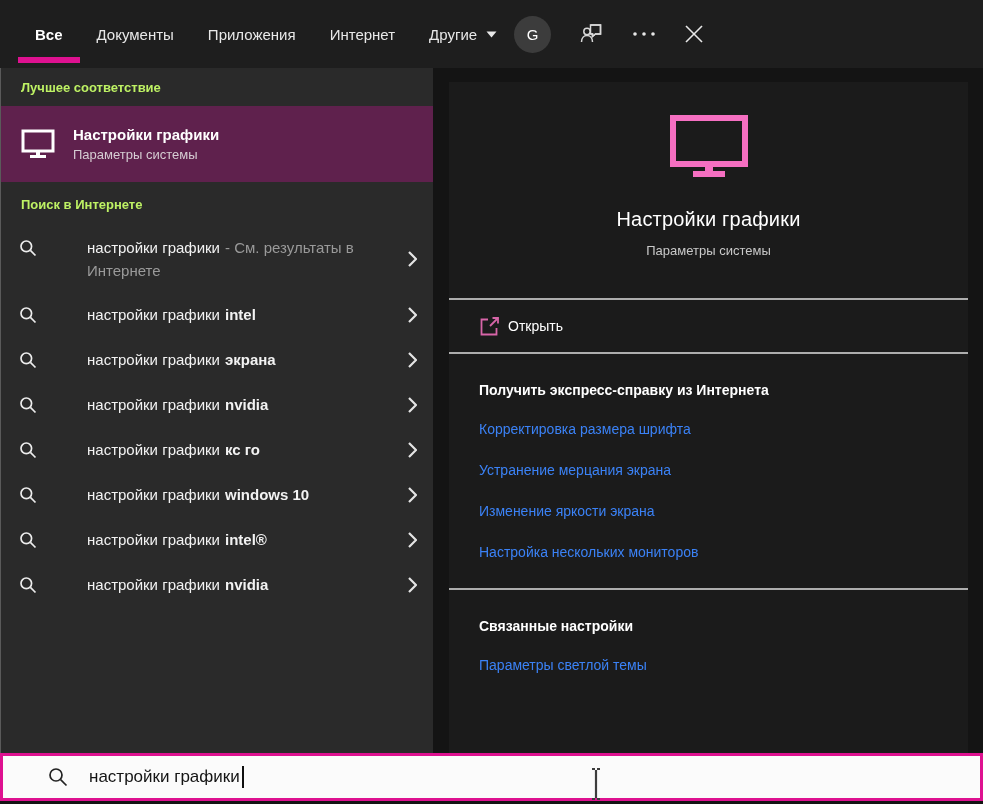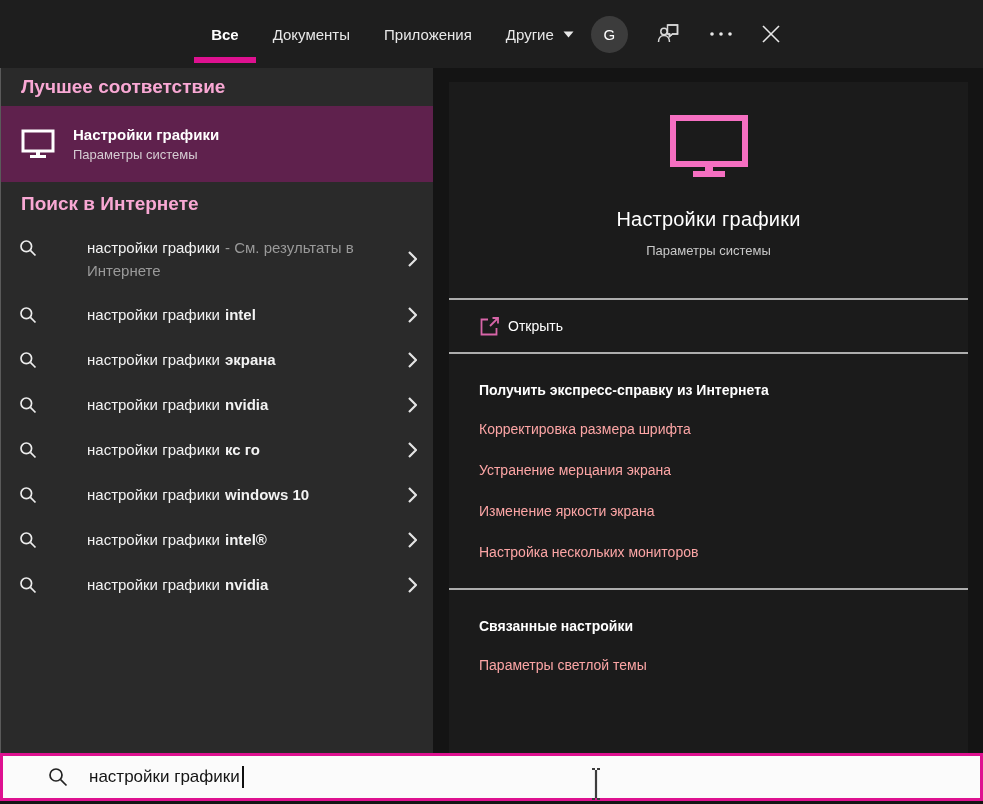--- a/index.html
+++ b/index.html
@@ -6,21 +6,21 @@
   html, body { background: #0d0d0d; }
   body { font-family: "Liberation Sans", "DejaVu Sans", sans-serif; }
   .window {
     position: relative; width: 983px; height: 804px;
     background: #141414; overflow: hidden;
   }
 
   
   .topbar {
     height: 68px; background: #1e1e1e;
-    display: flex; justify-content: center; align-items: stretch;
+    display: flex; justify-content: flex-start; align-items: stretch;
     padding-left: 18px; padding-right: 26px;
   }
   .tabs { display: flex; align-items: stretch; }
   .tab {
     position: relative; display: flex; align-items: center;
     padding: 0 17px; font-size: 15px; color: #e8e8e8; cursor: default;
   }
   .tab.active { color: #ffffff; font-weight: bold; }
   .tab.active .tab-underline {
     position: absolute; left: 0; right: 0; bottom: 5px; height: 6px;
@@ -35,21 +35,21 @@
   }
   .tb-icon { display: flex; align-items: center; justify-content: center; }
 
   
   .body {
     display: flex; height: 685px;
     border-left: 1px solid rgba(255,255,255,0.30);
   }
   .left { width: 432px; background: #2a2a2a; flex: none; }
   .section-header {
-    padding-left: 20px; font-size: 19px; font-weight: bold; color: #f9a8d4;
+    padding-left: 20px; font-size: 13px; font-weight: bold; color: #bef264;
     display: flex; align-items: center;
   }
   .section-header.first { height: 38px; }
   .section-header.second { height: 44px; }
 
   .best-match {
     height: 76px; background: #5f214d;
     display: flex; align-items: center; padding-left: 20px; gap: 18px;
     cursor: default;
   }
@@ -72,21 +72,21 @@
   .right-area { flex: 1; background: #141414; padding: 14px 15px 0 16px; }
   .panel { background: #1b1b1b; height: 100%; display: flex; flex-direction: column; }
   .hero { text-align: center; padding-top: 32px; padding-bottom: 40px; }
   .hero-title { font-size: 20px; font-weight: 300; color: #ffffff; margin-top: 30px; letter-spacing: 0.2px; }
   .hero-sub { font-size: 13px; color: #c9c9c9; margin-top: 12px; }
   .divider { height: 2px; background: #adadad; flex: none; }
   .open-row { height: 52px; display: flex; align-items: center; padding-left: 30px; gap: 8px; cursor: default; }
   .open-label { font-size: 14px; color: #ffffff; }
   .r-section { padding: 28px 30px 26px; }
   .r-header { font-size: 14px; font-weight: bold; color: #ffffff; }
-  .r-link { font-size: 14px; color: #fca5a5; margin-top: 22px; line-height: 19px; cursor: default; width: fit-content; }
+  .r-link { font-size: 14px; color: #3b82f6; margin-top: 22px; line-height: 19px; cursor: default; width: fit-content; }
 
   
   .searchbar {
     position: absolute; left: 0; top: 753px; width: 983px; height: 48px;
     background: #fbfbfb; border: 3px solid #de1190;
     display: flex; align-items: center; padding-left: 45px;
   }
   .searchbar .mag-dark { display: flex; margin-right: 21px; }
   .search-text { font-size: 17px; color: #141414; }
   .caret { display: inline-block; width: 2px; height: 22px; background: #101010; margin-left: 2px; vertical-align: middle; }
@@ -104,20 +104,23 @@
     <nav class="tabs">
       <div class="tab active">
         <span>Все</span>
         <span class="tab-underline"></span>
       </div>
       <div class="tab">
         <span>Документы</span>
       </div>
       <div class="tab">
         <span>Приложения</span>
+      </div>
+      <div class="tab">
+        <span>Интернет</span>
       </div>
       <div class="tab">
         <span>Другие</span>
         <span class="tri">
           <svg width="11" height="7" viewBox="0 0 11 7">
               <polygon points="0.5,0.5 10.5,0.5 5.5,6.5" fill="#e8e8e8"></polygon>
             </svg>
         </span>
       </div>
     </nav>

